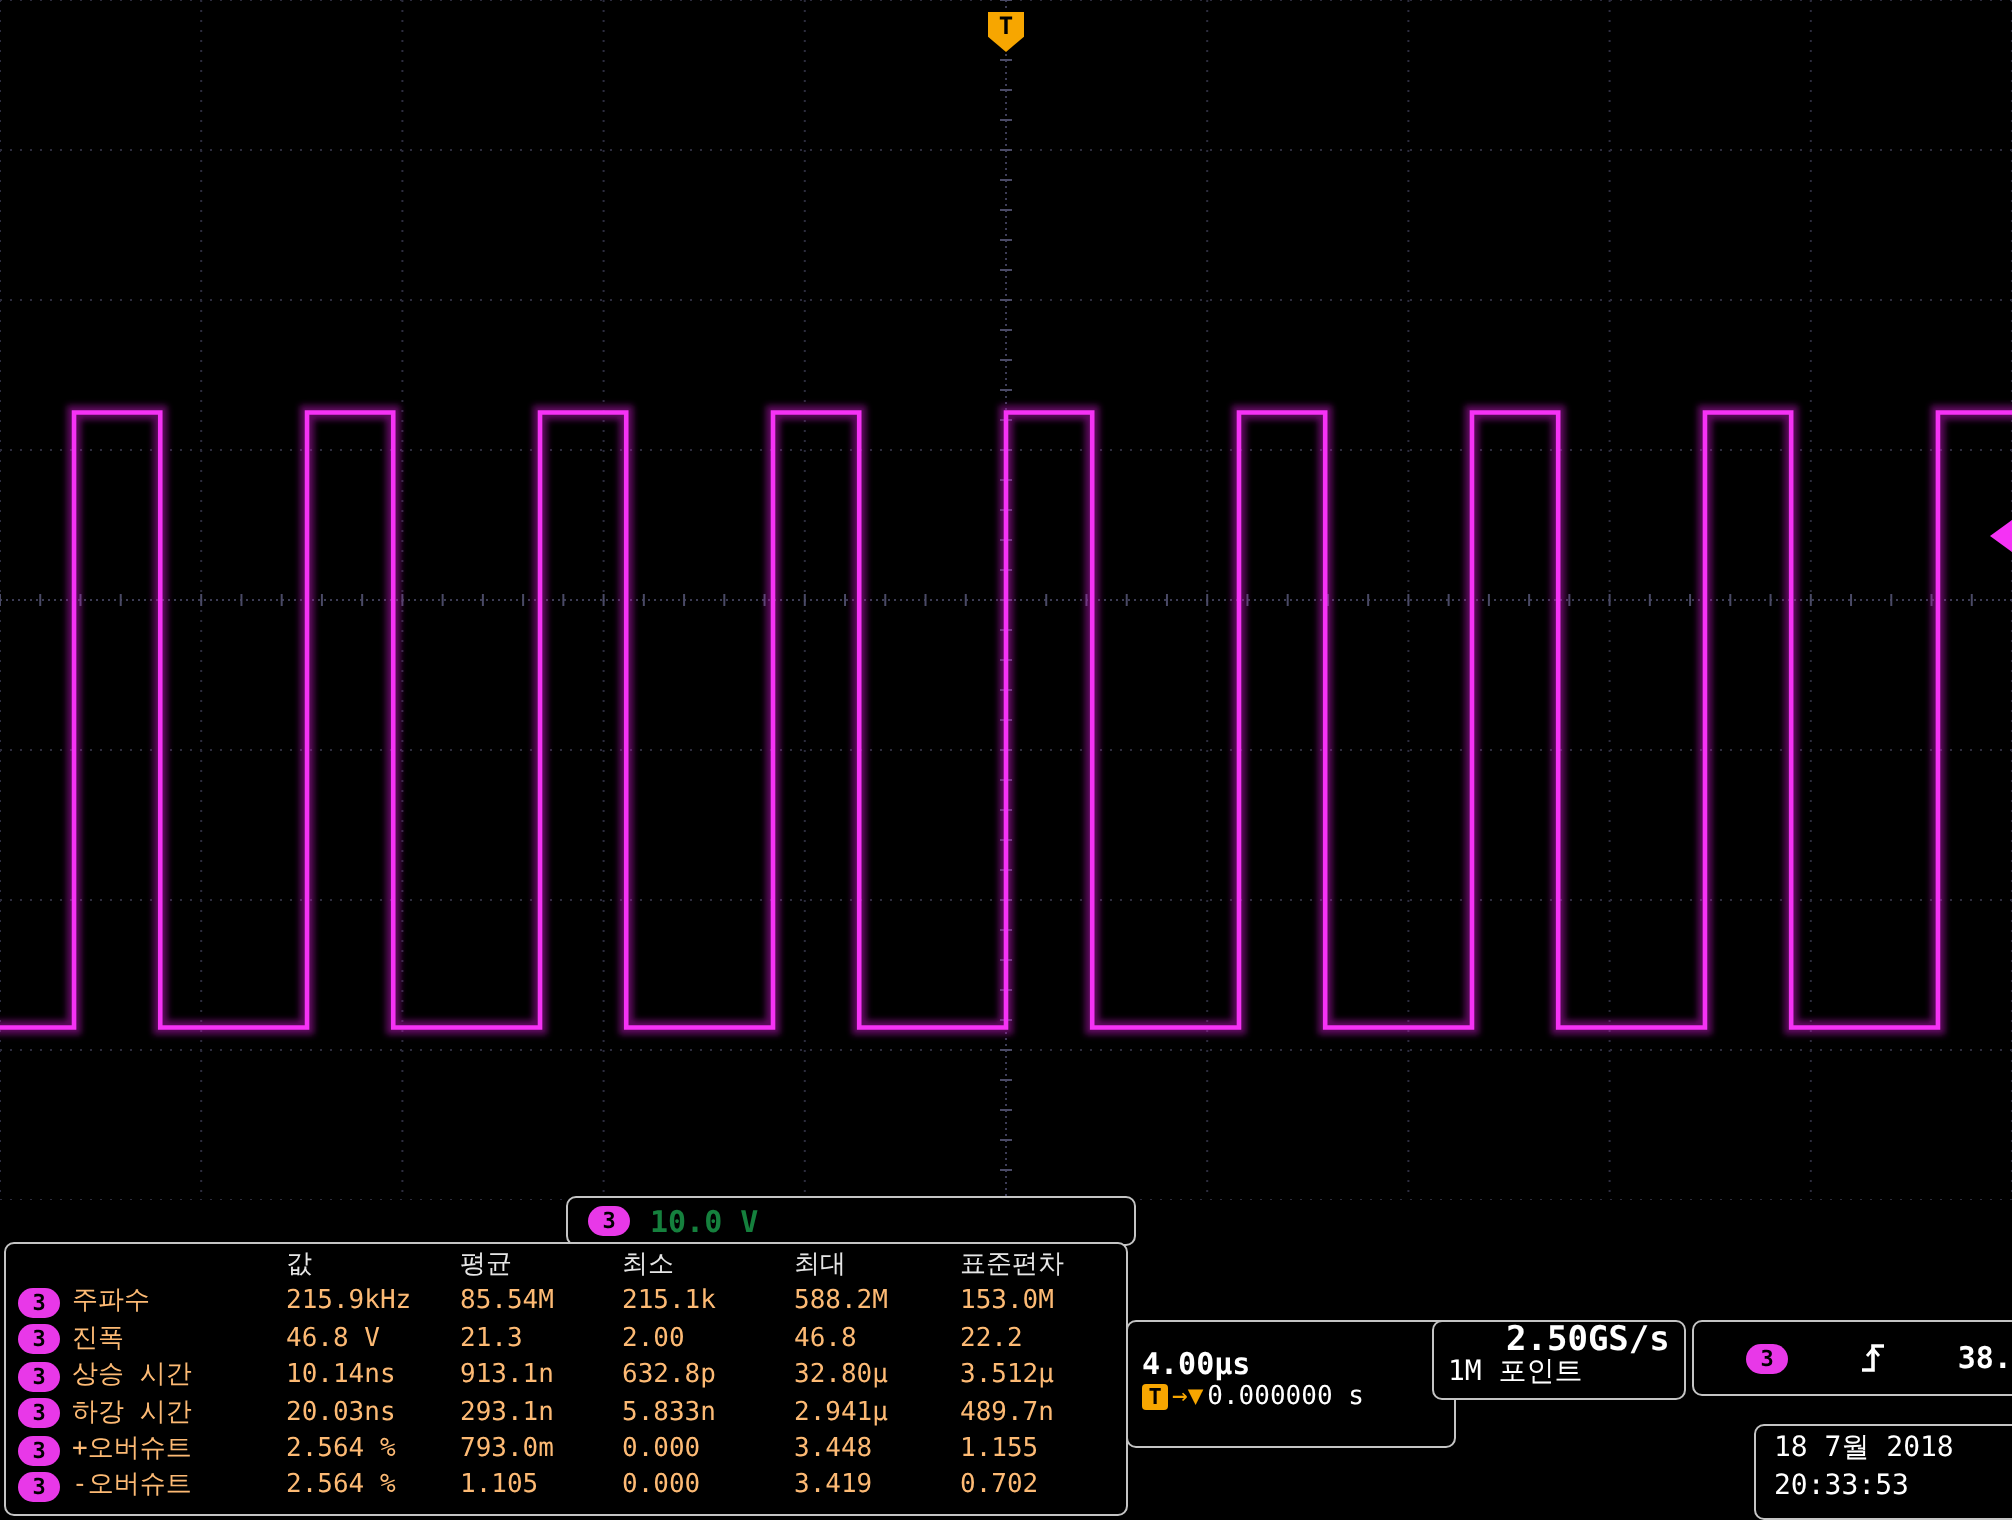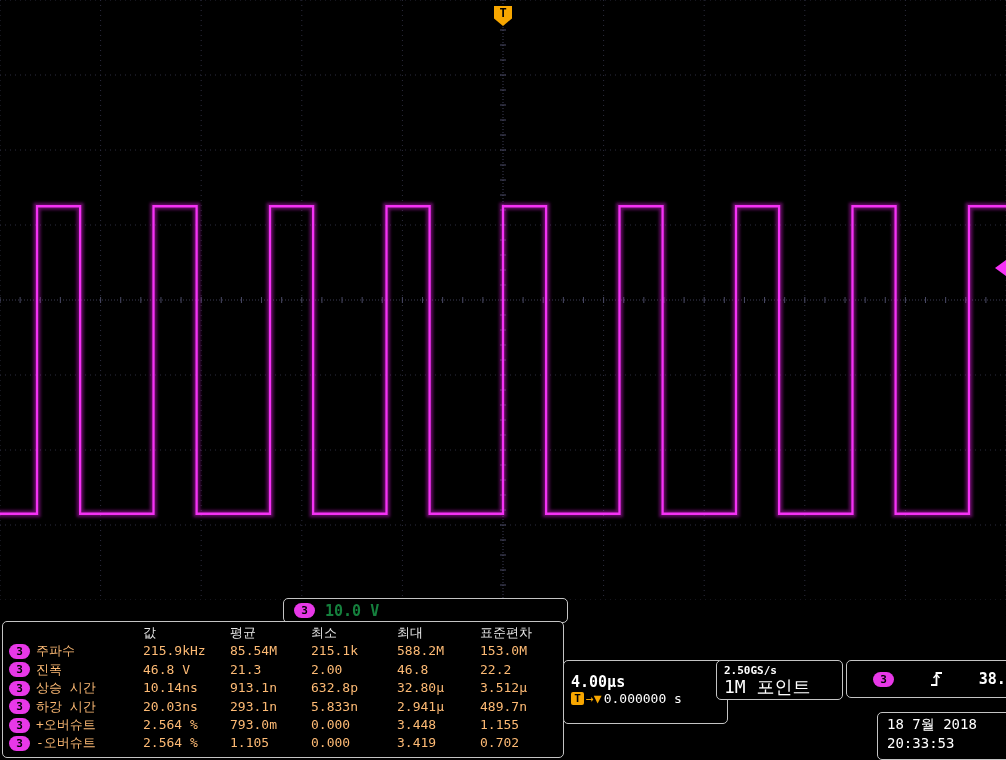--- a/index.html
+++ b/index.html
@@ -41,22 +41,22 @@
   .mrow{display:grid;grid-template-columns:134px 87px 81px 86px 83px auto;
         height:18.4px;line-height:18.4px;font-size:13px;white-space:nowrap;}
   .mrow .hdr{color:#e6e6e6;}
   .mlabel{display:flex;align-items:center;gap:6px;}
 
   
   .hbox{left:563px;top:660px;width:149px;height:36px;padding:13px 7px;}
   .hbox .l1{font-size:15px;font-weight:bold;line-height:17px;}
   .hbox .l2{font-size:13px;line-height:15px;display:flex;align-items:center;gap:2px;}
   .acq{left:716px;top:660px;width:111px;height:36px;padding:1px 7px;}
-  .acq .l1{font-size:11px;font-weight:bold;line-height:17px;}
-  .acq .l2{font-size:18px;line-height:15px;}
+  .acq .l1{font-size:17px;font-weight:bold;line-height:17px;margin-left:29px;}
+  .acq .l2{font-size:14px;line-height:15px;}
   .trigbox{left:846px;top:660px;width:160px;height:36px;display:flex;align-items:center;
            justify-content:space-between;padding:0 16px 0 26px;font-size:15px;font-weight:bold;}
   .dt{left:877px;top:712px;width:128px;height:42px;padding:2px 9px;font-size:14px;line-height:19px;}
 </style>
 </head>
 <body>
 
 <div id="root">
 
   <svg id="scope-svg" width="1006" height="600">

